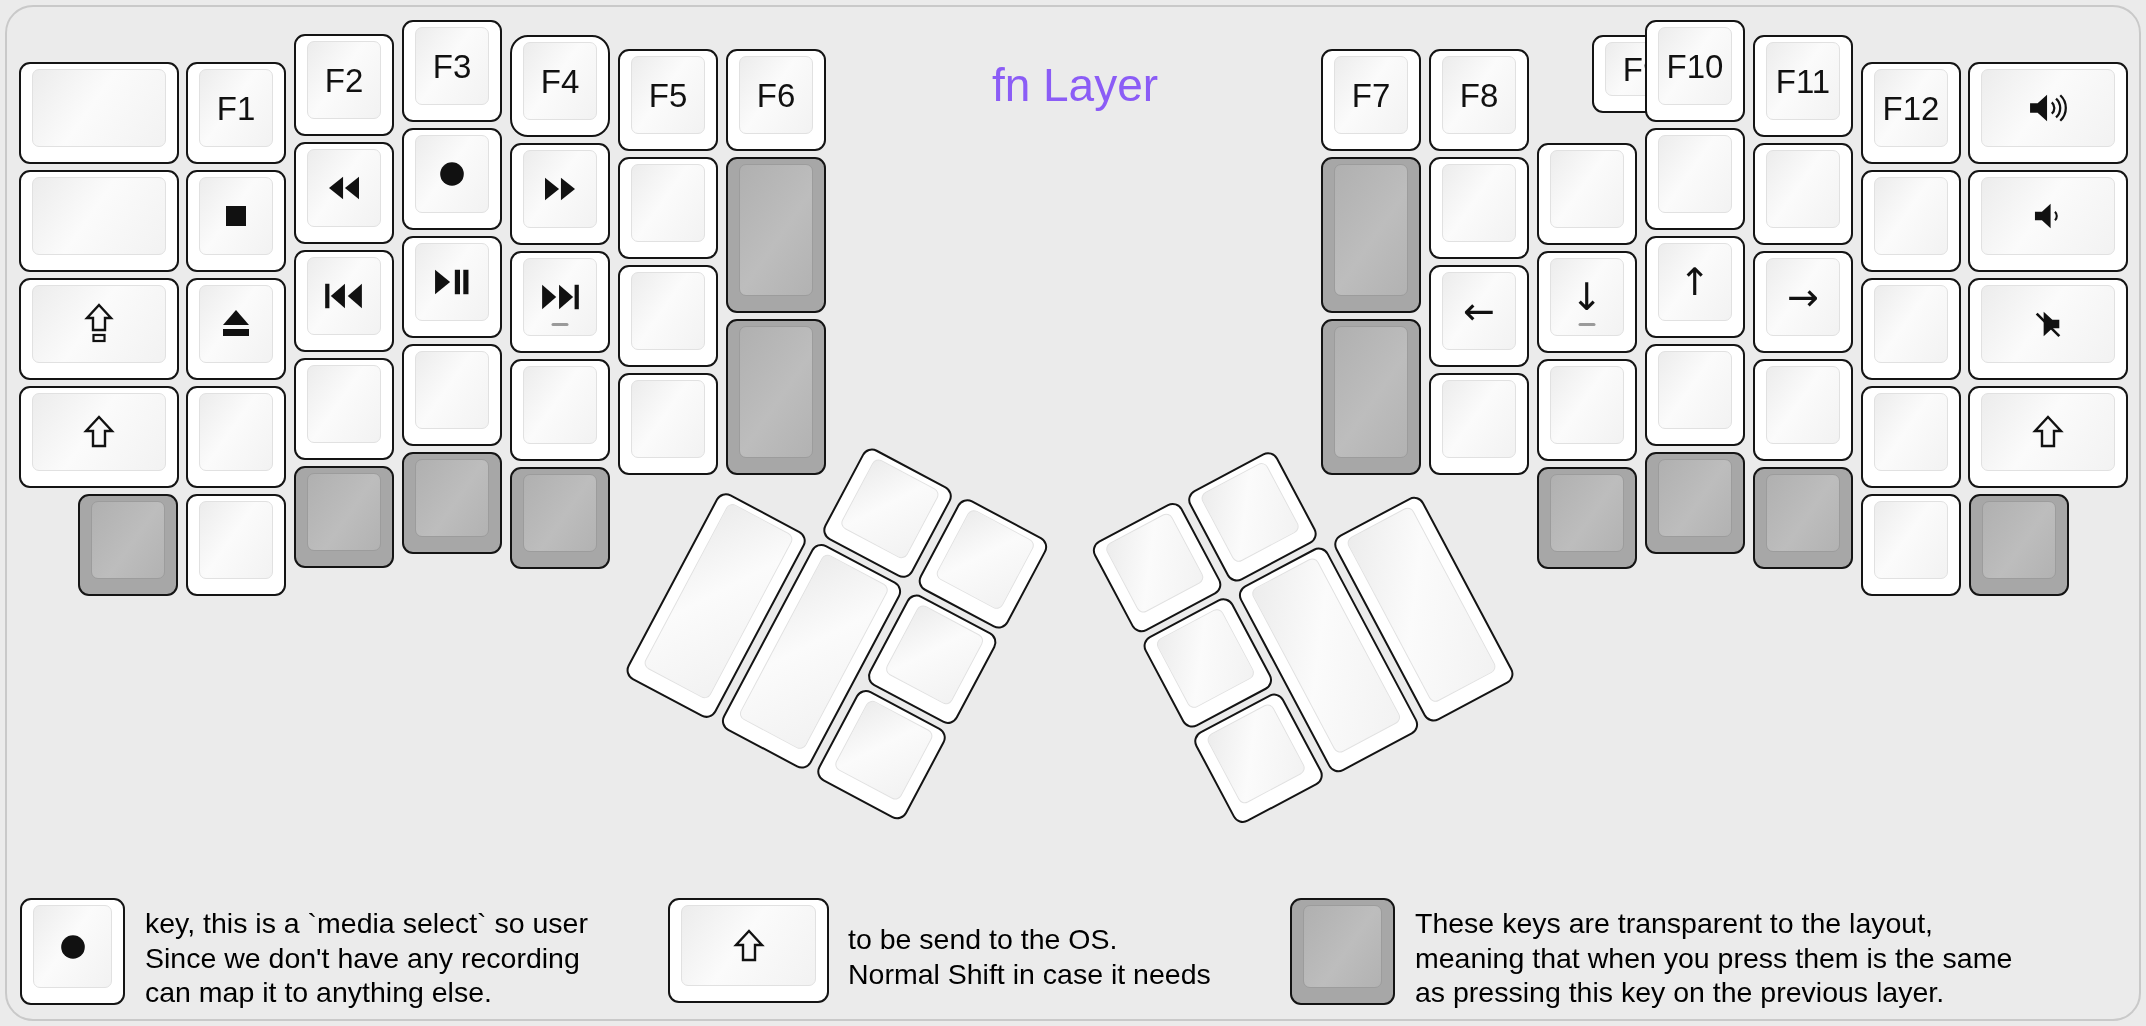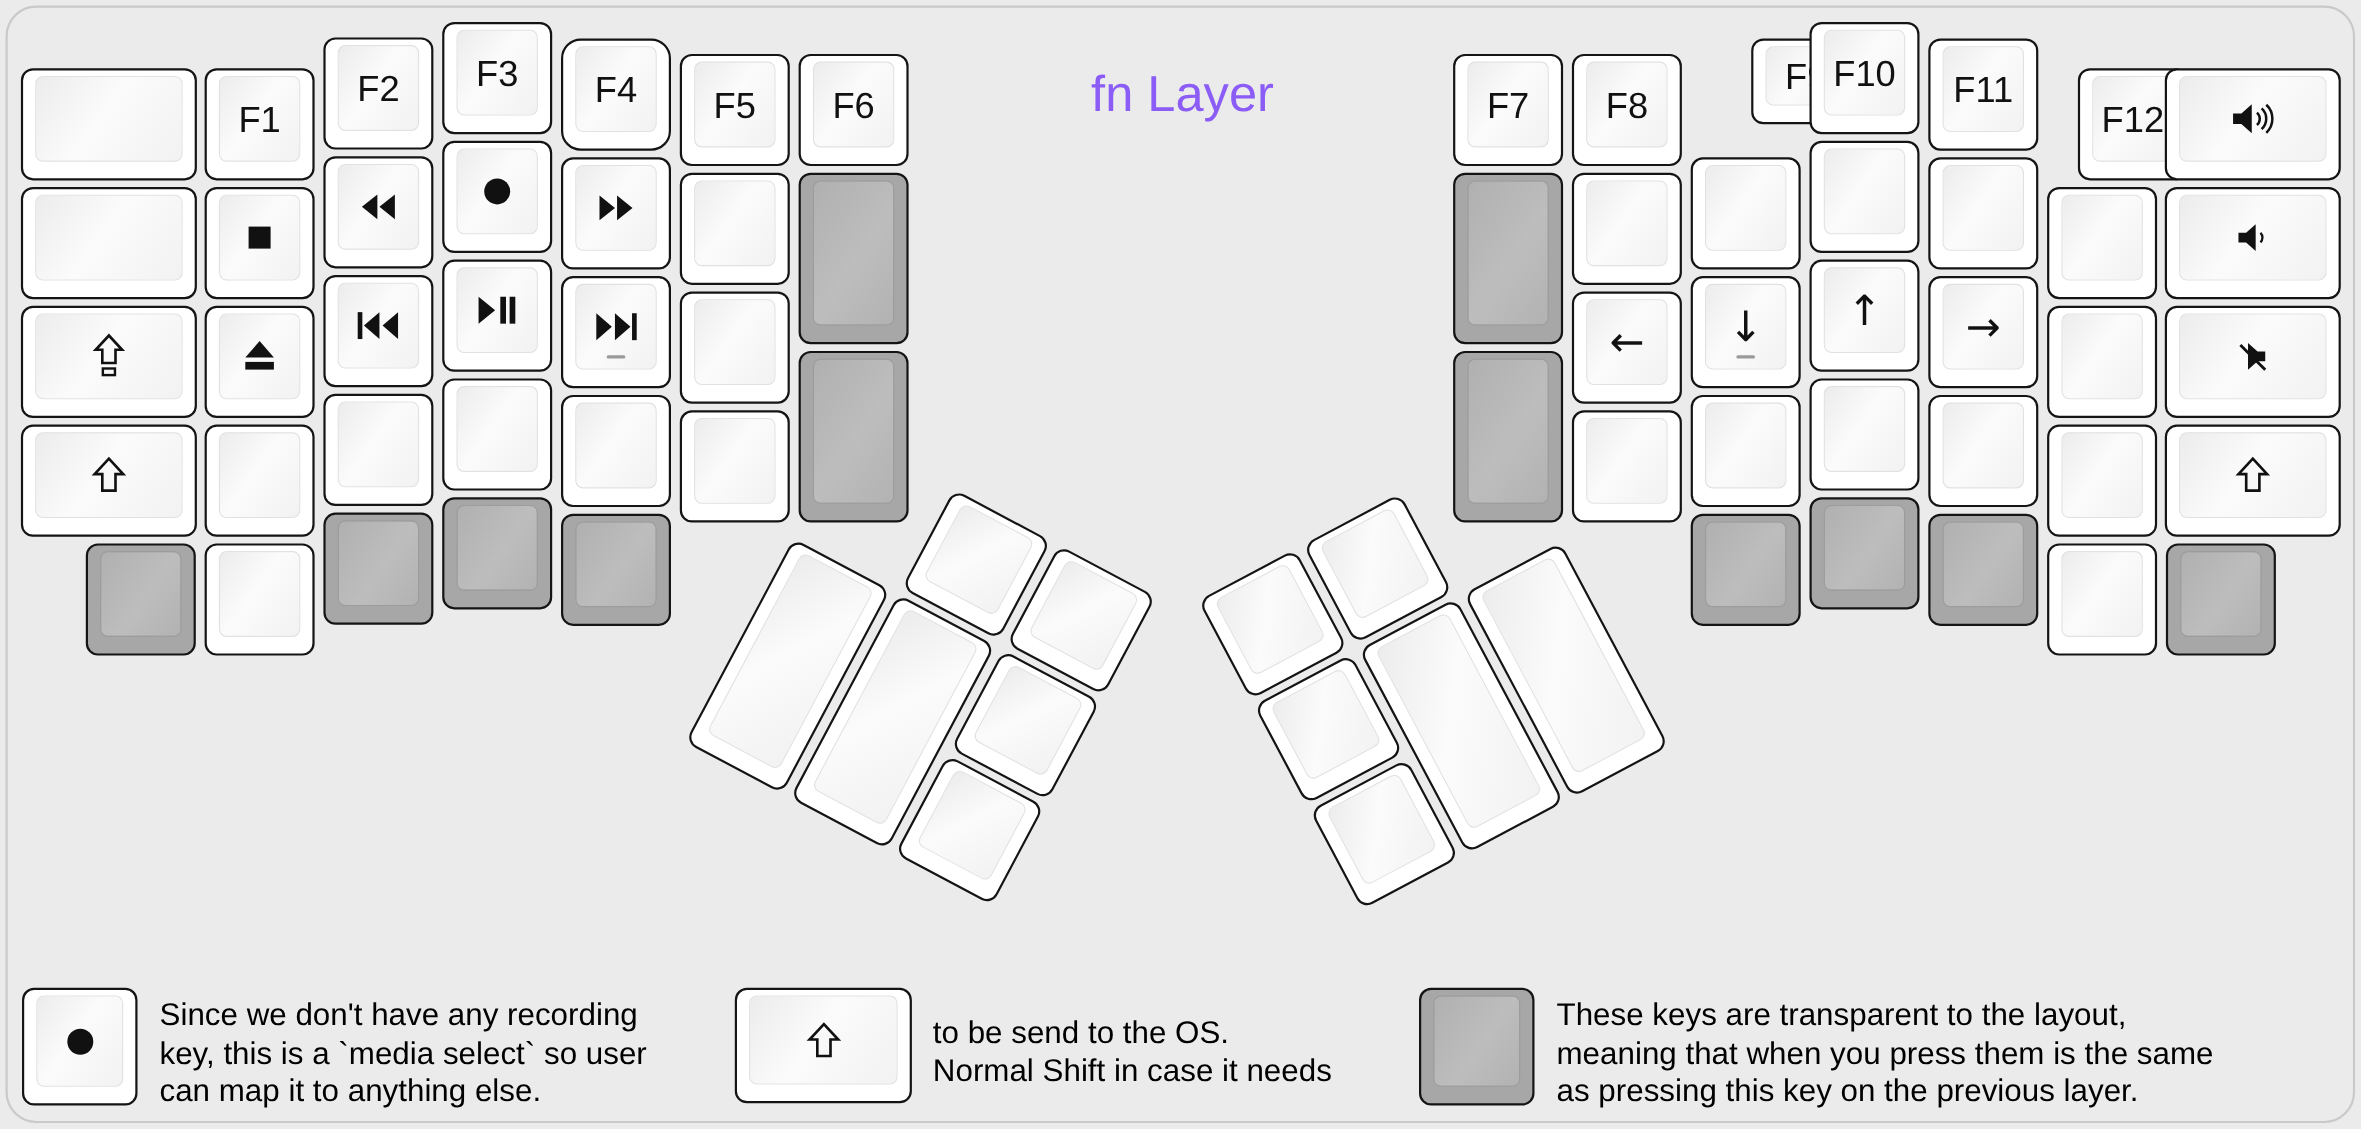--- a/index.html
+++ b/index.html
@@ -291,21 +291,21 @@
       <div class="keytop">
         <span class="key-label arrow-glyph">→</span>
       </div>
     </div>
     <div class="key" style="left: 1753px; top: 359px; width: 100px; height: 102px;">
       <div class="keytop"></div>
     </div>
     <div class="key gray" style="left: 1753px; top: 467px; width: 100px; height: 102px;">
       <div class="keytop"></div>
     </div>
-    <div class="key" style="left: 1861px; top: 62px; width: 100px; height: 102px; margin-left: 28px;">
+    <div class="key" style="left: 1861px; top: 62px; width: 100px; height: 102px;">
       <div class="keytop">
         <span class="key-label">F12</span>
       </div>
     </div>
     <div class="key" style="left: 1861px; top: 170px; width: 100px; height: 102px;">
       <div class="keytop"></div>
     </div>
     <div class="key" style="left: 1861px; top: 278px; width: 100px; height: 102px;">
       <div class="keytop"></div>
     </div>
@@ -400,22 +400,22 @@
     <div class="legend-key-slot">
         <div class="key" style="left: 20px; top: 898px; width: 105px; height: 107px;">
           <div class="keytop">
             <svg class="icon" width="34" height="34" viewBox="0 0 36 36">
               <circle cx="18" cy="18" r="12.5" fill="#111"></circle>
             </svg>
           </div>
         </div>
       </div>
     <div class="legend-text" style="left:145px;top:906px;">
+      <div class="legend-line">key, this is a `media select` so user</div>
       <div class="legend-line">Since we don't have any recording</div>
-      <div class="legend-line">key, this is a `media select` so user</div>
       <div class="legend-line">can map it to anything else.</div>
     </div>
   </div>
   <div class="legend-item">
     <div class="legend-key-slot">
         <div class="key" style="left: 668px; top: 898px; width: 161px; height: 105px;">
           <div class="keytop">
             <svg class="icon" width="40" height="38" viewBox="0 0 40 38">
               <path d="M20 4 L33 18 H26 V33 H14 V18 H7 Z" fill="#f8f8f8" stroke="#111" stroke-width="2.4" stroke-linejoin="miter"></path>
             </svg>

